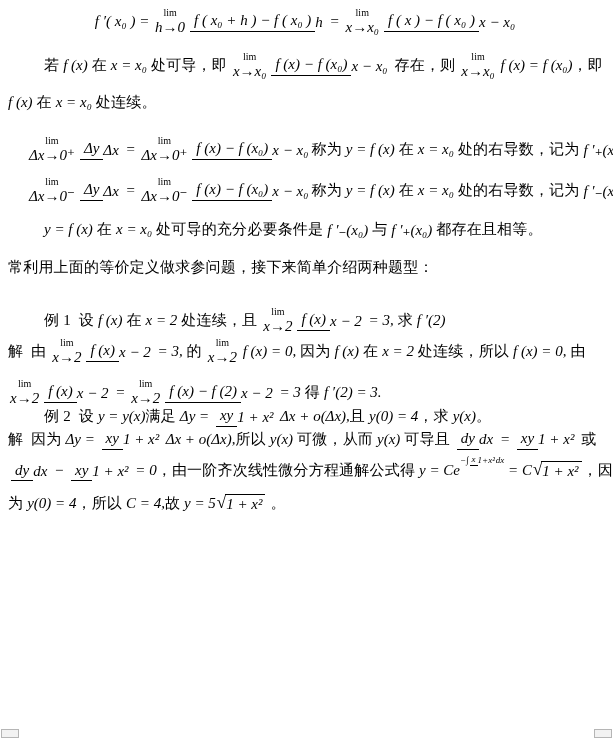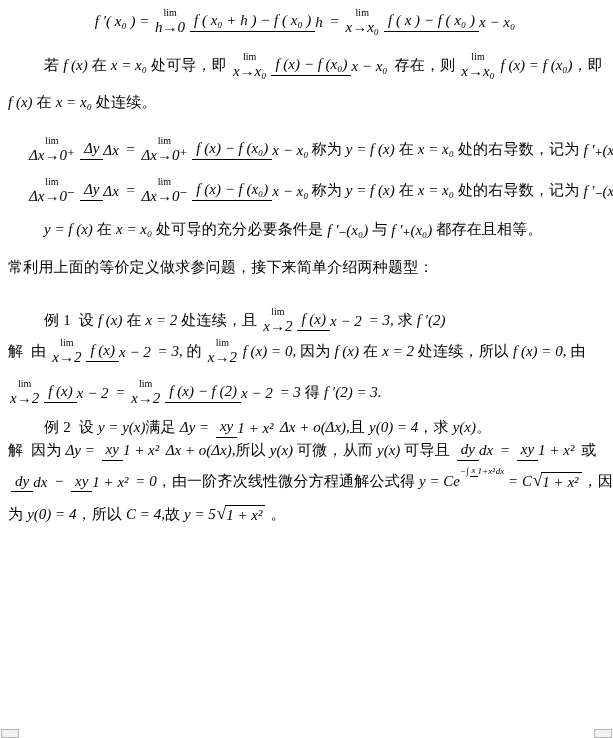--- a/index.html
+++ b/index.html
@@ -26,21 +26,21 @@
   .frac .den{padding-top:1px;display:inline-flex;justify-content:center}
   .sup{display:inline-flex;align-items:center;font-size:9px;align-self:center;transform:translateY(-10px);line-height:1}
   .sup .frac{margin:0 1px;line-height:1.1}
   .sup .frac .num{padding:0 2px 0 2px}
   .sup .frac .den{padding-top:0}
   .sqrt{display:inline-flex;align-items:stretch;margin:0 1px}
   .sqrt .rad{font-style:normal;font-size:17px;line-height:1.1;margin-right:-1px;align-self:flex-start}
   .sqrt .radicand{border-top:1px solid #000;padding:0 3px 0 1px;line-height:1.2;align-self:flex-start}
   .l1{margin-top:4px}  .l2{margin-top:17px} .l3{margin-top:14px} .l4{margin-top:24px}
   .l5{margin-top:14px} .l6{margin-top:16px} .l7{margin-top:19px} .l8{margin-top:30px}
-  .l9{margin-top:4px} .l10{margin-top:14px}.l11{margin-top:11px}.l12{margin-top:2px}
+  .l9{margin-top:4px} .l10{margin-top:14px}.l11{margin-top:0}.l12{margin-top:2px}
   .l13{margin-top:11px}.l14{margin-top:13px}
   .sb{position:absolute;bottom:0;width:18px;height:9px;background:#f2f2f2;border:1px solid #b5b5b5;box-sizing:border-box}
   .sb-l{left:1px}
   .sb-r{right:1px}
 </style>
 </head>
 <body>
 
 <div class="page">
   <div id="doc">

